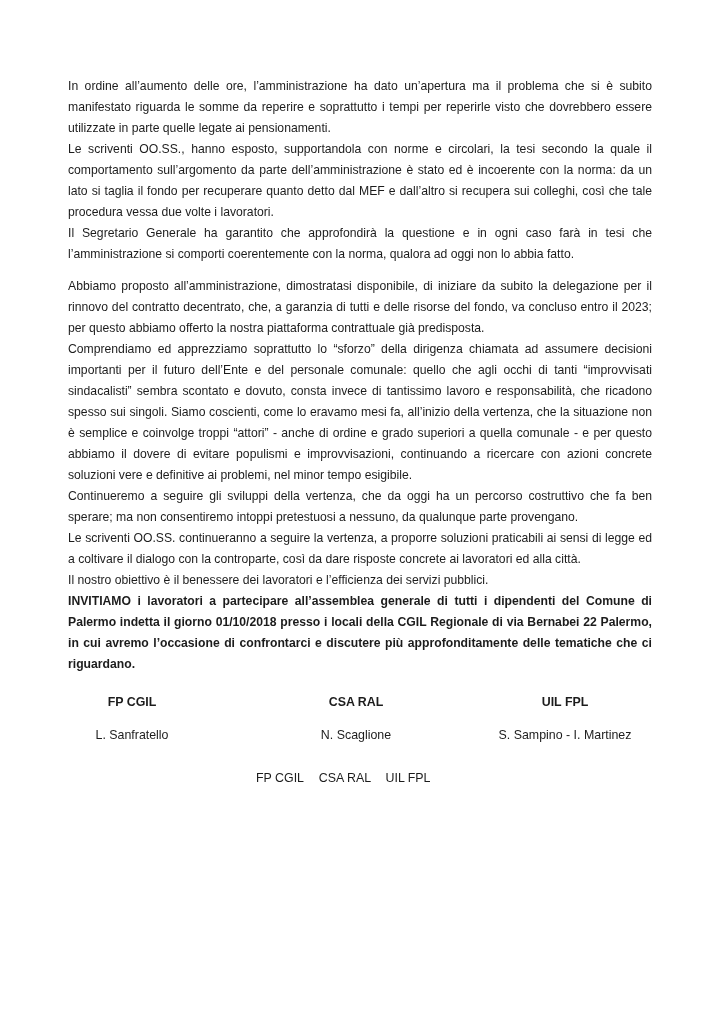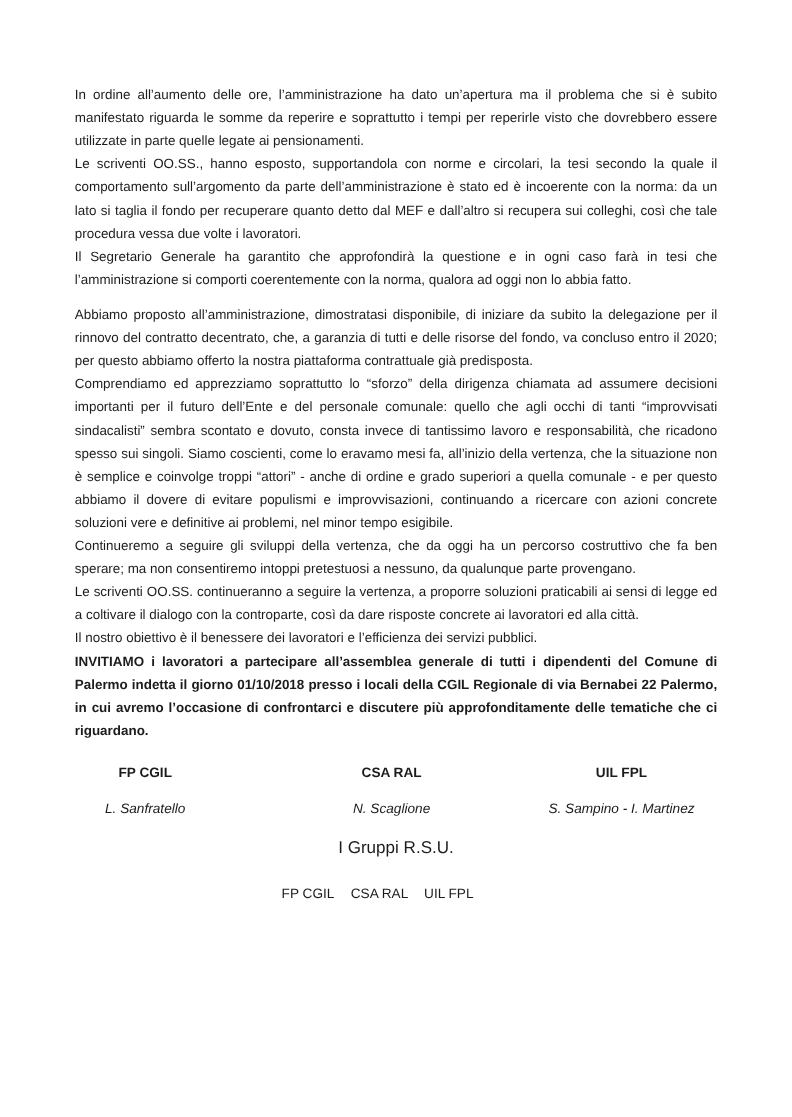--- a/index.html
+++ b/index.html
@@ -32,21 +32,21 @@
     height: 18px;
     font-size: 12.4px;
   }
   .sig-row span {
     position: absolute;
     top: 0;
     transform: translateX(-50%);
     white-space: nowrap;
   }
   .sig-orgs { margin-top: 20px; font-weight: bold; }
-  .sig-names { margin-top: 15px; font-style: italic; }
+  .sig-names { margin-top: 15px; }
   .col-1 { left: 64px; }
   .col-2 { left: 288px; }
   .col-3 { left: 497px; }
 
   .rsu-line {
     margin-top: 16px;
     text-align: center;
     font-size: 15.5px;
   }
 
@@ -68,41 +68,40 @@
 </style>
 </head>
 <body>
 
 <div class="page">
 
   <div class="body-text">
     <p>In ordine all’aumento delle ore, l’amministrazione ha dato un’apertura ma il problema che si è subito manifestato riguarda le somme da reperire e soprattutto i tempi per reperirle visto che dovrebbero essere utilizzate in parte quelle legate ai pensionamenti.</p>
     <p>Le scriventi OO.SS., hanno esposto, supportandola con norme e circolari, la tesi secondo la quale il comportamento sull’argomento da parte dell’amministrazione  è stato ed è incoerente con la norma: da un lato  si taglia il fondo per recuperare quanto detto dal MEF e dall’altro si recupera sui colleghi, così che tale procedura vessa due volte i lavoratori.</p>
     <p>Il Segretario Generale ha garantito che approfondirà la questione e in ogni caso farà in tesi che l’amministrazione si comporti coerentemente con la norma, qualora ad oggi non lo abbia fatto.</p>
-    <p class="gap-before">Abbiamo proposto all’amministrazione, dimostratasi disponibile, di iniziare da subito la delegazione per il rinnovo del contratto decentrato, che, a garanzia di tutti e delle risorse del fondo, va concluso entro il 2020; per questo abbiamo offerto la nostra piattaforma contrattuale già predisposta.</p>
+    <p class="gap-before">Abbiamo proposto all’amministrazione, dimostratasi disponibile, di iniziare da subito la delegazione per il rinnovo del contratto decentrato, che, a garanzia di tutti e delle risorse del fondo, va concluso entro il 2023; per questo abbiamo offerto la nostra piattaforma contrattuale già predisposta.</p>
     <p>Comprendiamo ed apprezziamo soprattutto lo “sforzo” della dirigenza chiamata ad assumere decisioni importanti per il futuro dell’Ente e del personale comunale: quello che agli occhi di tanti “improvvisati sindacalisti” sembra scontato e dovuto, consta invece di tantissimo lavoro e responsabilità, che ricadono spesso sui singoli. Siamo coscienti, come lo eravamo mesi fa, all’inizio della vertenza, che la situazione non è semplice e coinvolge troppi “attori” - anche di ordine e grado superiori a quella comunale - e per questo abbiamo il dovere di evitare populismi e improvvisazioni, continuando a ricercare con azioni concrete soluzioni vere e definitive ai problemi, nel minor tempo esigibile.</p>
     <p>Continueremo a seguire gli sviluppi della vertenza, che da oggi ha un percorso costruttivo che fa ben sperare; ma non consentiremo intoppi pretestuosi a nessuno, da qualunque parte provengano.</p>
     <p>Le scriventi OO.SS. continueranno a seguire la vertenza, a proporre soluzioni praticabili ai sensi di legge ed a coltivare il dialogo con la controparte, così da dare risposte concrete ai lavoratori ed alla città.</p>
     <p>Il nostro obiettivo è il benessere dei lavoratori e l’efficienza dei servizi pubblici.</p>
     <p class="bold">INVITIAMO  i lavoratori a partecipare all’assemblea generale di tutti i dipendenti del Comune di Palermo indetta il giorno 01/10/2018 presso i locali della CGIL Regionale di via Bernabei 22 Palermo, in cui avremo l’occasione di confrontarci e discutere più approfonditamente delle tematiche che ci riguardano.</p>
   </div>
 
   <div class="sig-row sig-orgs">
     <span class="col-1">FP CGIL</span>
     <span class="col-2">CSA RAL</span>
     <span class="col-3">UIL FPL</span>
   </div>
 
   <div class="sig-row sig-names">
     <span class="col-1">L. Sanfratello</span>
     <span class="col-2">N. Scaglione</span>
     <span class="col-3">S. Sampino - I. Martinez</span>
   </div>
 
-  <div class="rsu-line">I Gruppi R.S.U.</div>
 
   <div class="footer-row">
     <span class="f-1">FP CGIL</span>
     <span class="f-2">CSA RAL</span>
     <span class="f-3">UIL FPL</span>
   </div>
 
 </div>
 
 </body></html>

